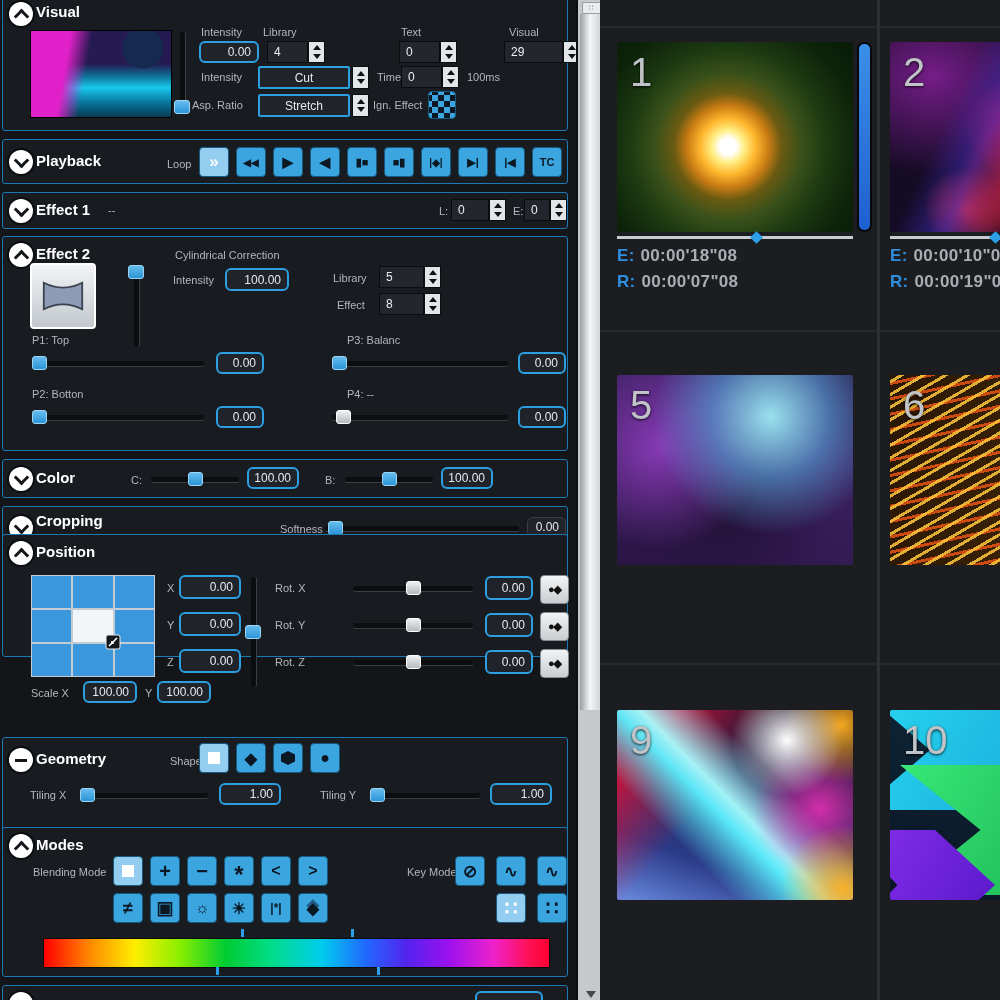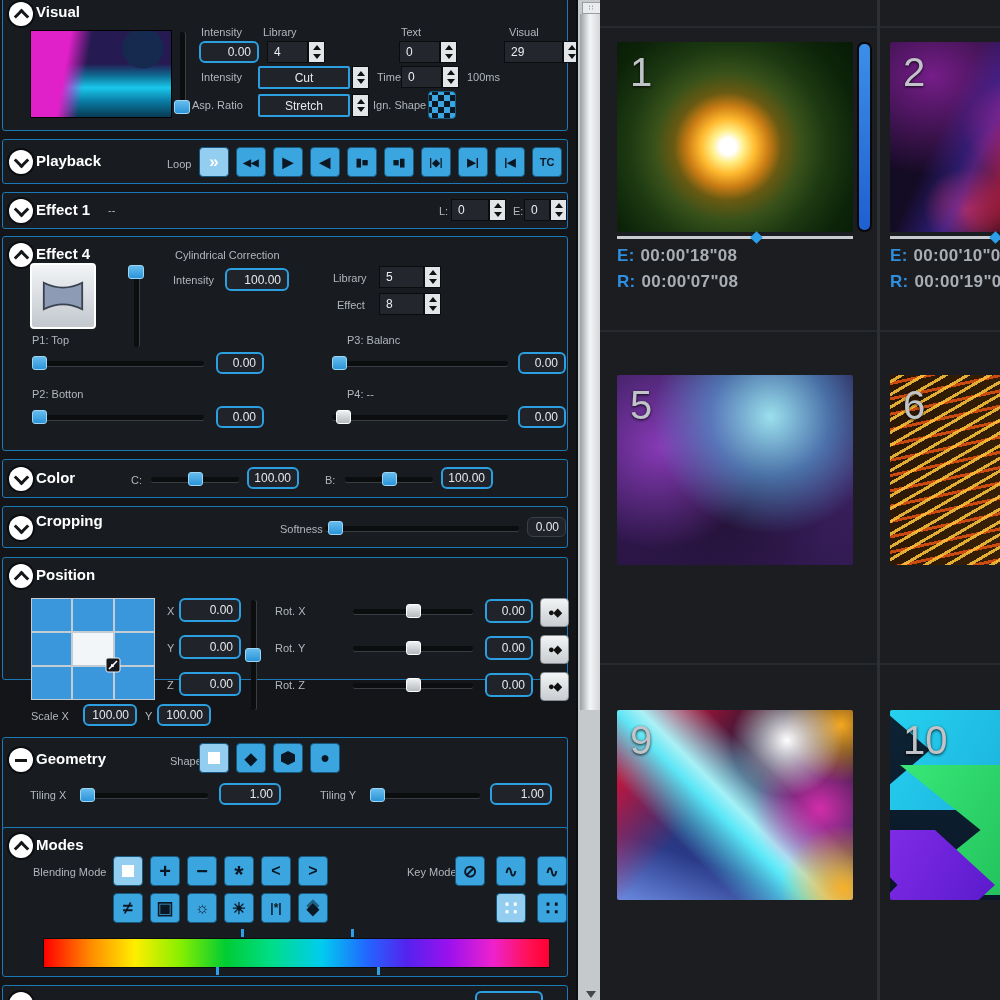--- a/index.html
+++ b/index.html
@@ -106,21 +106,21 @@
   </span>
   <div class="lb" style="left:464px;top:72px">100ms</div>
   <div class="lb" style="left:189px;top:100px">Asp. Ratio</div>
   <div class="combo" style="left:255px;top:95px;width:92px;height:23px">Stretch</div>
   <span class="spin" style="left:349px;top:95px;width:17px;height:23px">
     <span class="sp" style="width:15px">
         <i class="tu"></i>
         <i class="td"></i>
       </span>
   </span>
-  <div class="lb" style="left:370px;top:100px">Ign. Shape</div>
+  <div class="lb" style="left:370px;top:100px">Ign. Effect</div>
   <div class="ib checker" style="left:425px;top:92px;width:28px;height:28px"></div>
 </div>
 
 <div class="sec" style="top:139px;height:45px">
   <div class="cc" style="left:6px;top:10px">
       <span class="chd"></span>
     </div>
   <div class="tt" style="left:33px;top:12px">Playback</div>
   <div class="lb" style="left:164px;top:18px">Loop</div>
   <div class="ib sel" style="left:196px;top:7px;font-size:17px">»</div>
@@ -156,21 +156,21 @@
         <i class="tu"></i>
         <i class="td"></i>
       </span>
   </span>
 </div>
 
 <div class="sec" style="top:236px;height:215px">
   <div class="cc" style="left:6px;top:6px">
       <span class="chu"></span>
     </div>
-  <div class="tt" style="left:33px;top:8px">Effect 4</div>
+  <div class="tt" style="left:33px;top:8px">Effect 2</div>
   <div class="lb" style="left:172px;top:12px">Cylindrical Correction</div>
   <div style="position:absolute;left:27px;top:26px;width:62px;height:62px;background:linear-gradient(#f2f4f6,#c2c8ce);border:2px solid #fff;border-radius:4px;display:flex;align-items:center;justify-content:center">
     <svg width="48" height="40" viewBox="0 0 80 64">
         <path d="M8 10 Q40 26 72 10 L72 54 Q40 38 8 54 Z" fill="#8e9bb4" stroke="#3a4250" stroke-width="3"></path>
       </svg>
   </div>
   <div class="vtr" style="left:131px;top:28px;height:82px">
     <div class="vkn" style="top:0px"></div>
   </div>
   <div class="lb" style="left:170px;top:37px">Intensity</div>
@@ -235,21 +235,21 @@
       <span class="chd"></span>
     </div>
   <div class="tt" style="left:33px;top:5px">Cropping</div>
   <div class="lb" style="left:277px;top:16px">Softness</div>
   <div class="tr" style="left:322px;top:19px;width:194px">
       <div class="kn" style="left:3px"></div>
     </div>
   <div class="vbox" style="left:524px;top:10px;width:39px;height:20px">0.00</div>
 </div>
 
-<div class="sec" style="top:557px;height:123px">
+<div class="sec" style="top:534px;height:123px">
   <div class="cc" style="left:6px;top:6px">
       <span class="chu"></span>
     </div>
   <div class="tt" style="left:33px;top:8px">Position</div>
   <div style="position:absolute;left:28px;top:40px;width:124px;height:102px;background:#c3ccd2;display:grid;grid-template-columns:1fr 1fr 1fr;grid-template-rows:1fr 1fr 1fr;gap:2px;padding:1px;box-sizing:border-box">
     <div style="background:#3a97dc"></div>
       <div style="background:#3a97dc"></div>
       <div style="background:#3a97dc"></div>
     <div style="background:#3a97dc"></div>
       <div style="background:#f3f6f8;position:relative">

